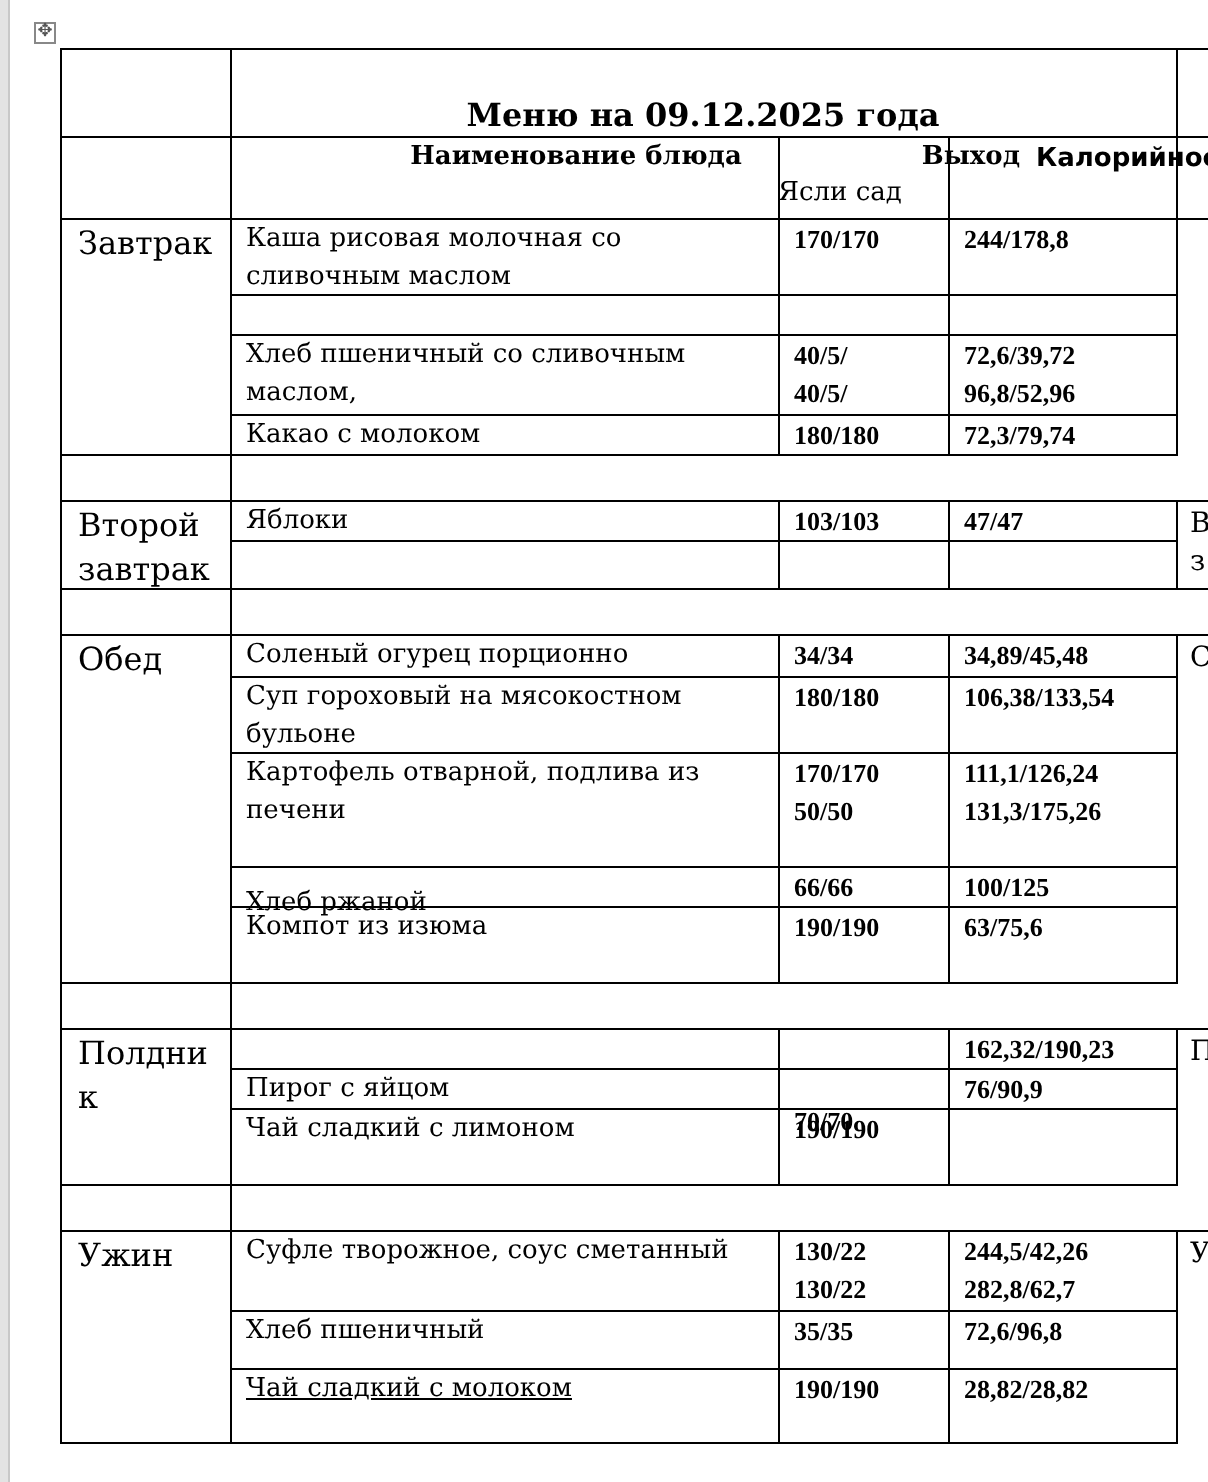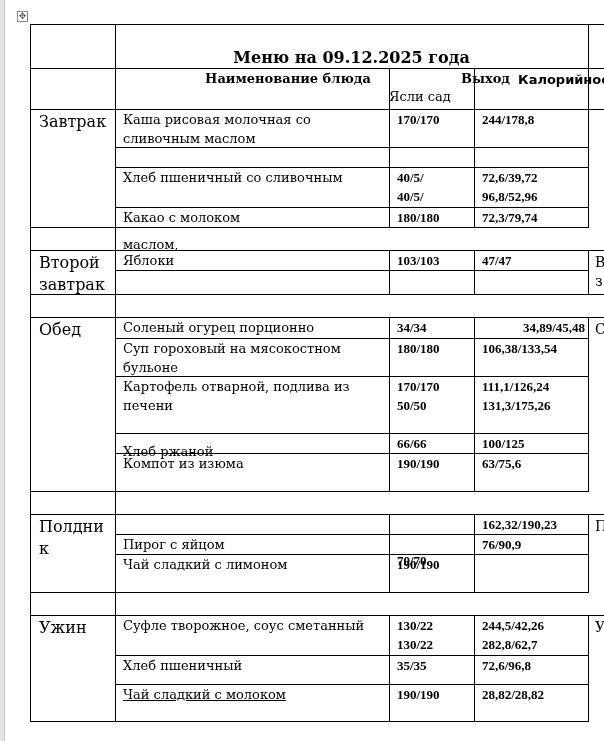--- a/index.html
+++ b/index.html
@@ -45,21 +45,21 @@
     <div class="vl" style="left: 389px; top: 109px; height: 118px;"></div>
     <div class="vl" style="left: 474px; top: 109px; height: 118px;"></div>
     <div class="vl" style="left: 588px; top: 109px; height: 119px;"></div>
     <div class="t dish" style="left: 123px; top: 110px;">Каша рисовая  молочная со</div>
     <div class="t dish" style="left: 123px; top: 129px;">сливочным маслом</div>
     <div class="t num" style="left: 397px; top: 110px;">170/170</div>
     <div class="t num" style="left: 482px; top: 110px;">244/178,8</div>
     <div class="hl" style="left: 115px; top: 147px; width: 359px;"></div>
     <div class="hl" style="left: 115px; top: 167px; width: 359px;"></div>
     <div class="t dish" style="left: 123px; top: 168px;">Хлеб пшеничный со сливочным</div>
-    <div class="t dish" style="left: 123px; top: 187px; margin-top: 48px;">маслом,</div>
+    <div class="t dish" style="left: 123px; top: 187px;">маслом,</div>
     <div class="t num" style="left: 397px; top: 168px;">40/5/</div>
     <div class="t num" style="left: 397px; top: 187px;">40/5/</div>
     <div class="t num" style="left: 482px; top: 168px;">72,6/39,72</div>
     <div class="t num" style="left: 482px; top: 187px;">96,8/52,96</div>
     <div class="hl" style="left: 115px; top: 207px; width: 359px;"></div>
     <div class="t dish" style="left: 123px; top: 208px;">Какао с молоком</div>
     <div class="t num" style="left: 397px; top: 208px;">180/180</div>
     <div class="t num" style="left: 482px; top: 208px;">72,3/79,74</div>
     <div class="hl" style="left: 474px; top: 147px; width: 114px;"></div>
     <div class="hl" style="left: 474px; top: 167px; width: 114px;"></div>
@@ -81,21 +81,21 @@
     <div class="t clip" style="left: 595px; top: 270px;">з</div>
     <div class="hl" style="left: 30px; top: 294px; width: 559px;"></div>
     <div class="hl" style="left: 30px; top: 317px; width: 574px;"></div>
     <div class="vl" style="left: 115px; top: 294px; height: 23px;"></div>
     <div class="t meal" style="left: 39px; top: 319px;">Обед</div>
     <div class="vl" style="left: 389px; top: 317px; height: 174px;"></div>
     <div class="vl" style="left: 474px; top: 317px; height: 174px;"></div>
     <div class="vl" style="left: 588px; top: 317px; height: 175px;"></div>
     <div class="t dish" style="left: 123px; top: 318px;">Соленый огурец порционно</div>
     <div class="t num" style="left: 397px; top: 318px;">34/34</div>
-    <div class="t num" style="left: 482px; top: 318px; margin-left: 41px;">34,89/45,48</div>
+    <div class="t num" style="left: 482px; top: 318px;">34,89/45,48</div>
     <div class="hl" style="left: 115px; top: 338px; width: 359px;"></div>
     <div class="t dish" style="left: 123px; top: 339px;">Суп гороховый на мясокостном</div>
     <div class="t dish" style="left: 123px; top: 358px;">бульоне</div>
     <div class="t num" style="left: 397px; top: 339px;">180/180</div>
     <div class="t num" style="left: 482px; top: 339px;">106,38/133,54</div>
     <div class="hl" style="left: 115px; top: 376px; width: 359px;"></div>
     <div class="t dish" style="left: 123px; top: 377px;">Картофель отварной, подлива из</div>
     <div class="t dish" style="left: 123px; top: 396px;">печени</div>
     <div class="t num" style="left: 397px; top: 377px;">170/170</div>
     <div class="t num" style="left: 397px; top: 396px;">50/50</div>

